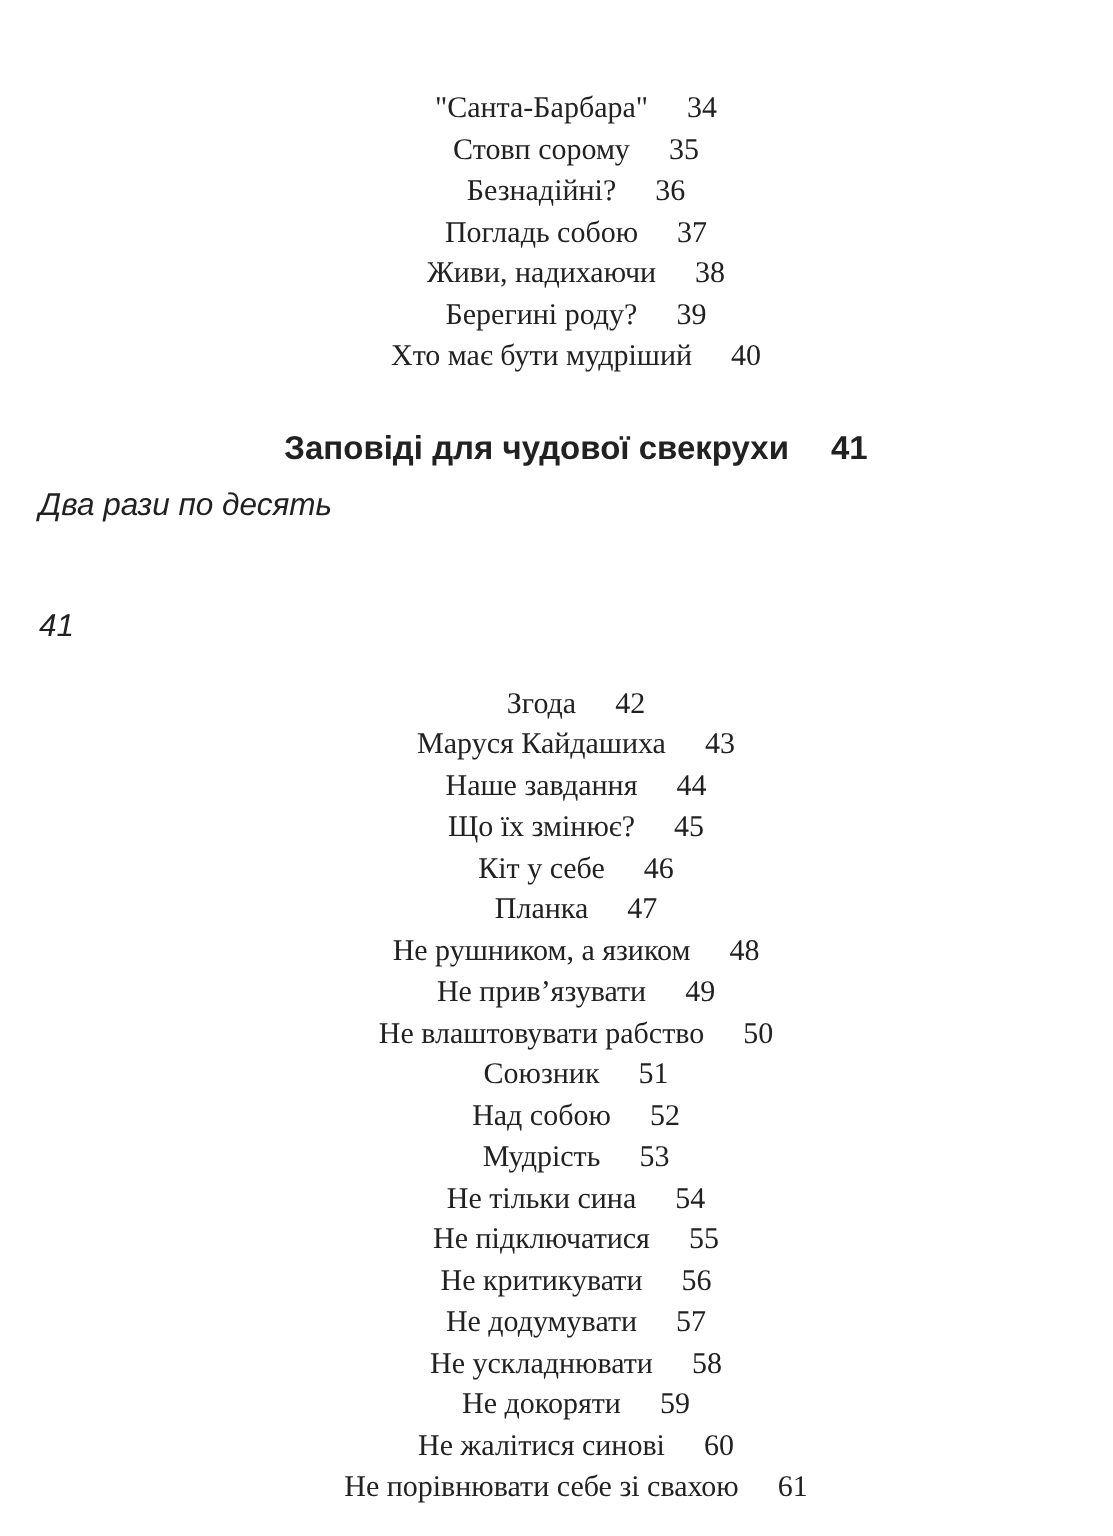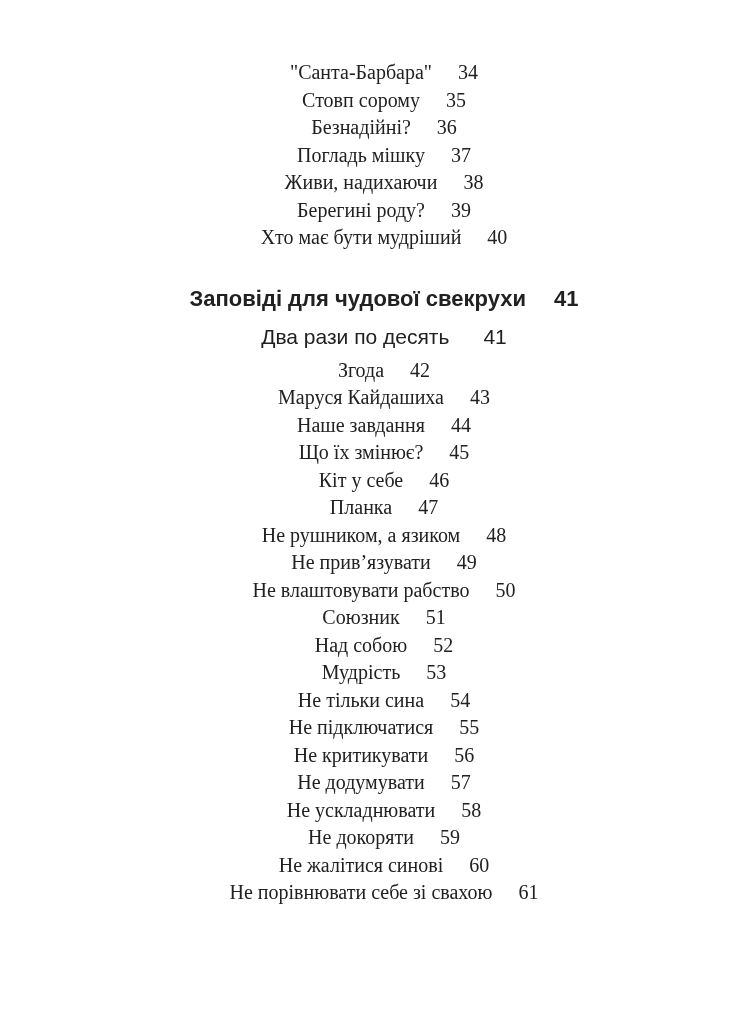--- a/index.html
+++ b/index.html
@@ -35,27 +35,29 @@
   .chapter-heading {
     font-family: "Liberation Sans", "DejaVu Sans", sans-serif;
     font-weight: 700;
     font-size: 22px;
     line-height: 38px;
     gap: 28px;
     margin-top: 28px;
   }
   .chapter-subheading {
     font-family: "Liberation Sans", "DejaVu Sans", sans-serif;
+    font-style: italic;
     font-weight: 400;
     font-size: 21px;
     line-height: 37px;
-    gap: 34px;
+    gap: 44px;
+    flex-direction: column;
   }
   .section-2 {
-    margin-top: 2px;
+    margin-top: 20px;
   }
 </style>
 </head>
 <body>
 
 <div class="page">
 
   <div>
     <div class="toc-line">
       <span>"Санта-Барбара"</span>
@@ -63,21 +65,21 @@
     </div>
     <div class="toc-line">
       <span>Стовп сорому</span>
       <span class="num">35</span>
     </div>
     <div class="toc-line">
       <span>Безнадійні?</span>
       <span class="num">36</span>
     </div>
     <div class="toc-line">
-      <span>Погладь мішку</span>
+      <span>Погладь собою</span>
       <span class="num">37</span>
     </div>
     <div class="toc-line">
       <span>Живи, надихаючи</span>
       <span class="num">38</span>
     </div>
     <div class="toc-line">
       <span>Берегині роду?</span>
       <span class="num">39</span>
     </div>

